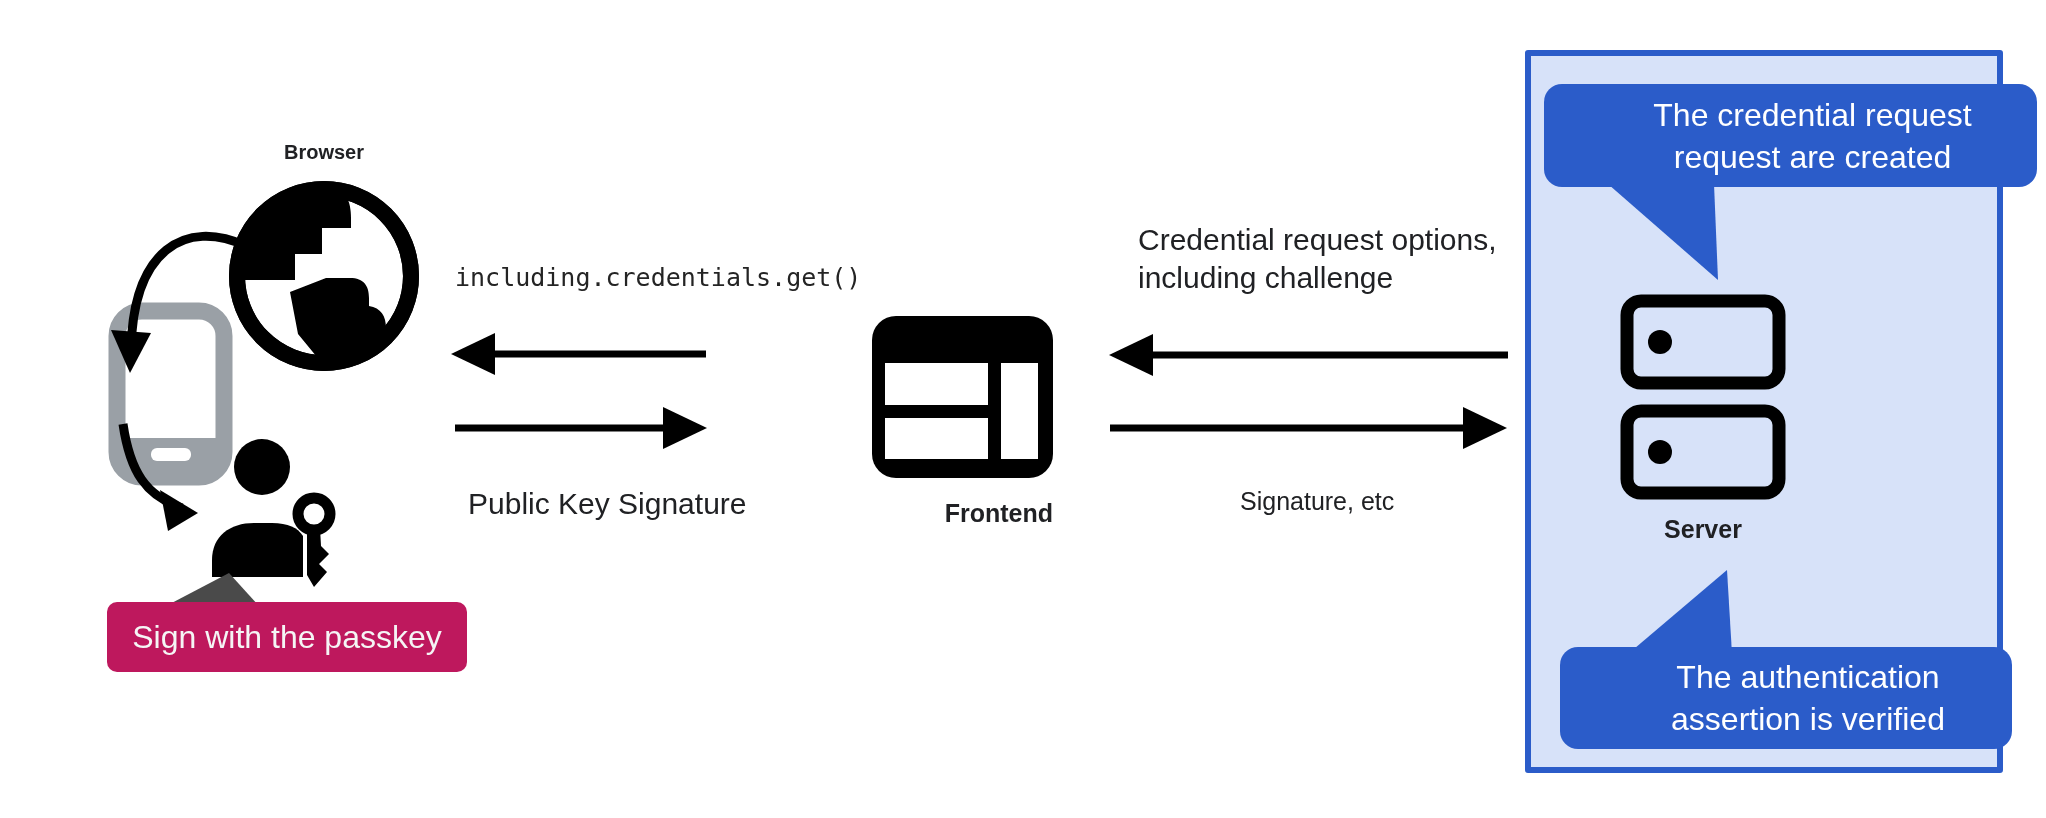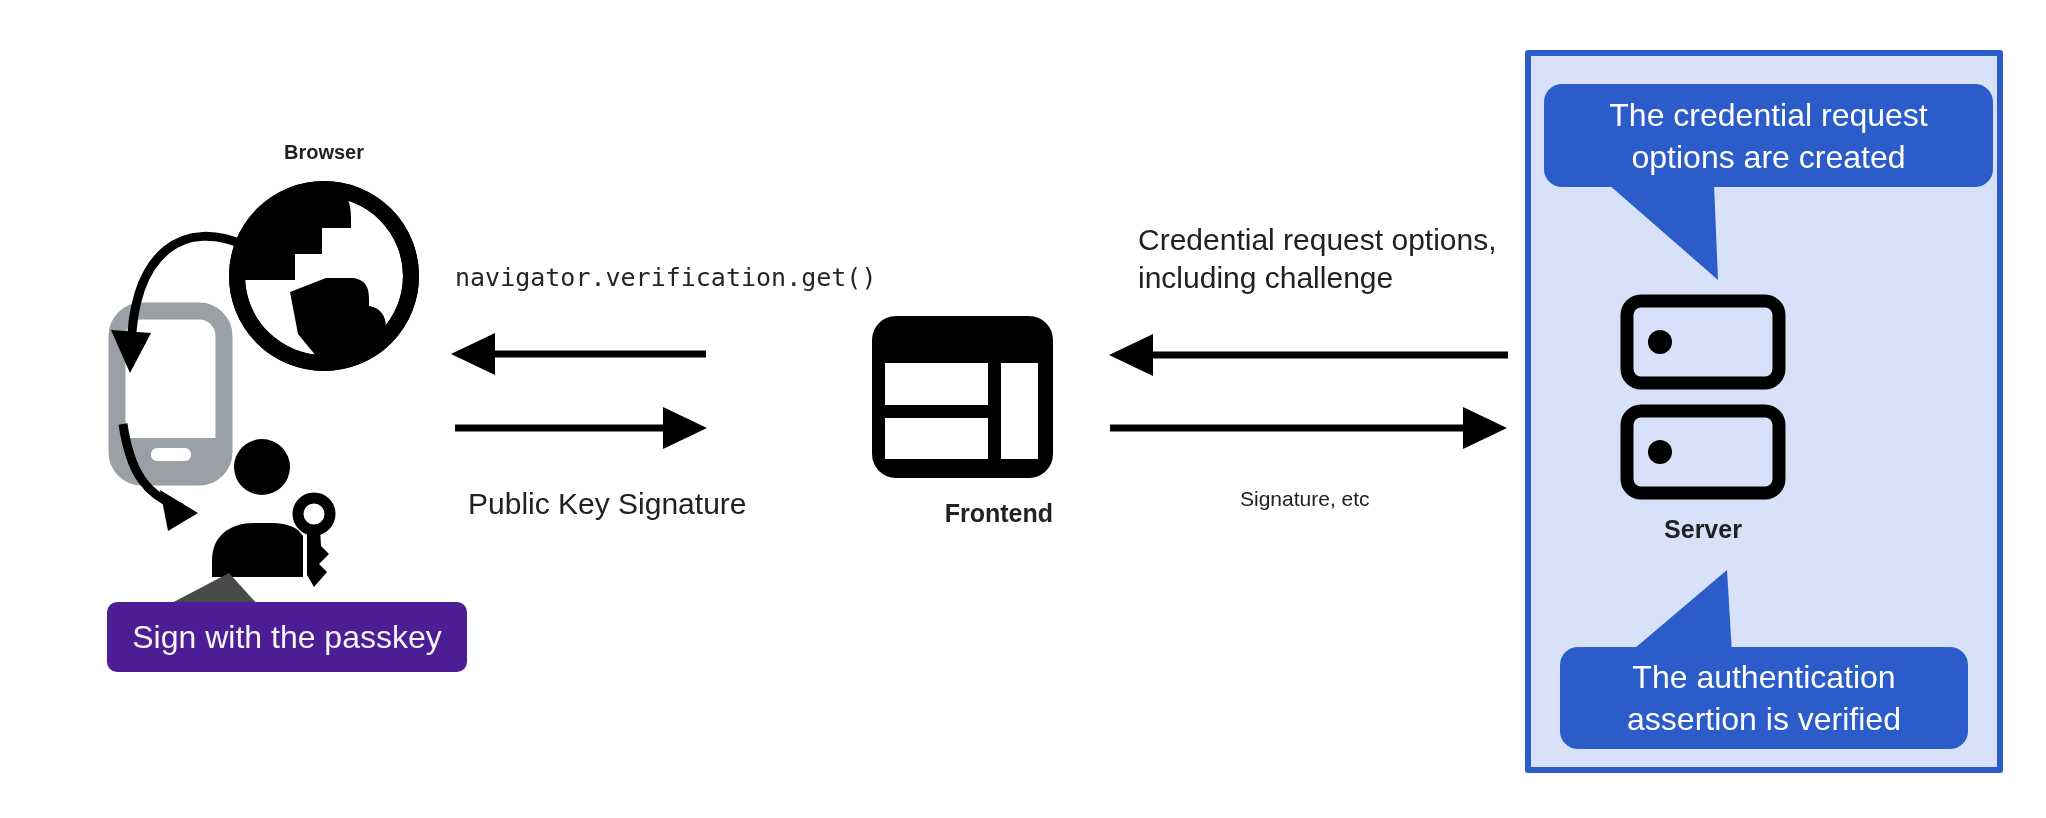--- a/index.html
+++ b/index.html
@@ -22,33 +22,33 @@
   #overlay-svg{left:0;top:0;width:2046px;height:818px;pointer-events:none;}
   
   .label{position:absolute;white-space:nowrap;}
   #browser-label{left:224px;top:141px;width:200px;text-align:center;font-size:20px;font-weight:700;}
   #user-verification-label{left:8px;top:384px;font-size:30px;background:#ffffff;padding:1px 5px;}
   #code-label{left:455px;top:263px;font-family:"DejaVu Sans Mono","Liberation Mono",monospace;font-size:25px;color:#242424;}
   #public-key-label{left:468px;top:487px;font-size:30px;}
   #frontend-label{left:872px;top:499px;width:181px;text-align:right;font-size:25px;font-weight:700;}
   #request-options-label{left:1138px;top:221px;font-size:30px;line-height:38px;}
   #request-options-label span{display:block;}
-  #signature-label{left:1240px;top:487px;font-size:21px;text-align:right;}
+  #signature-label{left:1240px;top:487px;font-size:25px;text-align:right;}
   #server-label{left:1620px;top:515px;width:166px;text-align:center;font-size:25px;font-weight:700;}
   
   .blue-bubble{
     position:absolute;background:#2b5cc9;color:#ffffff;border-radius:18px;
     display:flex;flex-direction:column;align-items:center;justify-content:center;
-    font-size:32px;line-height:42px;text-align:center;
+    font-size:32px;line-height:42px;text-align:center;padding-left:44px;
   }
   #bubble-top{left:1544px;top:84px;width:449px;height:103px;}
   #bubble-bottom{left:1560px;top:647px;width:408px;height:102px;}
   #passkey-bubble{
     position:absolute;left:107px;top:602px;width:360px;height:70px;
-    background:#4c1d95;color:#f5f5f5;border-radius:10px;font-size:32px;
+    background:#be185d;color:#f5f5f5;border-radius:10px;font-size:32px;
     display:flex;align-items:center;justify-content:center;
   }
 </style>
 </head>
 <body>
 
 <div id="canvas">
 
   <div id="server-panel" class="abs"></div>
 
@@ -125,36 +125,36 @@
       <polygon points="1507,428 1463,407 1463,449" fill="#000000"></polygon>
     </g>
 
     <polygon points="1608,184 1714,184 1718,280" fill="#2b5cc9"></polygon>
     <polygon points="1727,570 1628,654 1732,654" fill="#2b5cc9"></polygon>
 
     <polygon points="166,606 229,573 259,606" fill="#4a4a4a"></polygon>
   </svg>
 
   <div id="browser-label" class="label">Browser</div>
-  <div id="code-label" class="label">navigator.verification.get()</div>
+  <div id="code-label" class="label">including.credentials.get()</div>
   <div id="public-key-label" class="label">Public Key Signature</div>
   <div id="frontend-label" class="label">Frontend</div>
   <div id="request-options-label" class="label">
     <span>Credential request options,</span>
     <span>including challenge</span>
   </div>
   <div id="signature-label" class="label">Signature, etc</div>
   <div id="server-label" class="label">Server</div>
 
   <div id="passkey-bubble">
     <span>Sign with the passkey</span>
   </div>
 
   <div id="bubble-top" class="blue-bubble">
     <span>The credential request</span>
-    <span>options are created</span>
+    <span>request are created</span>
   </div>
   <div id="bubble-bottom" class="blue-bubble">
     <span>The authentication</span>
     <span>assertion is verified</span>
   </div>
 
 </div>
 
 </body></html>

